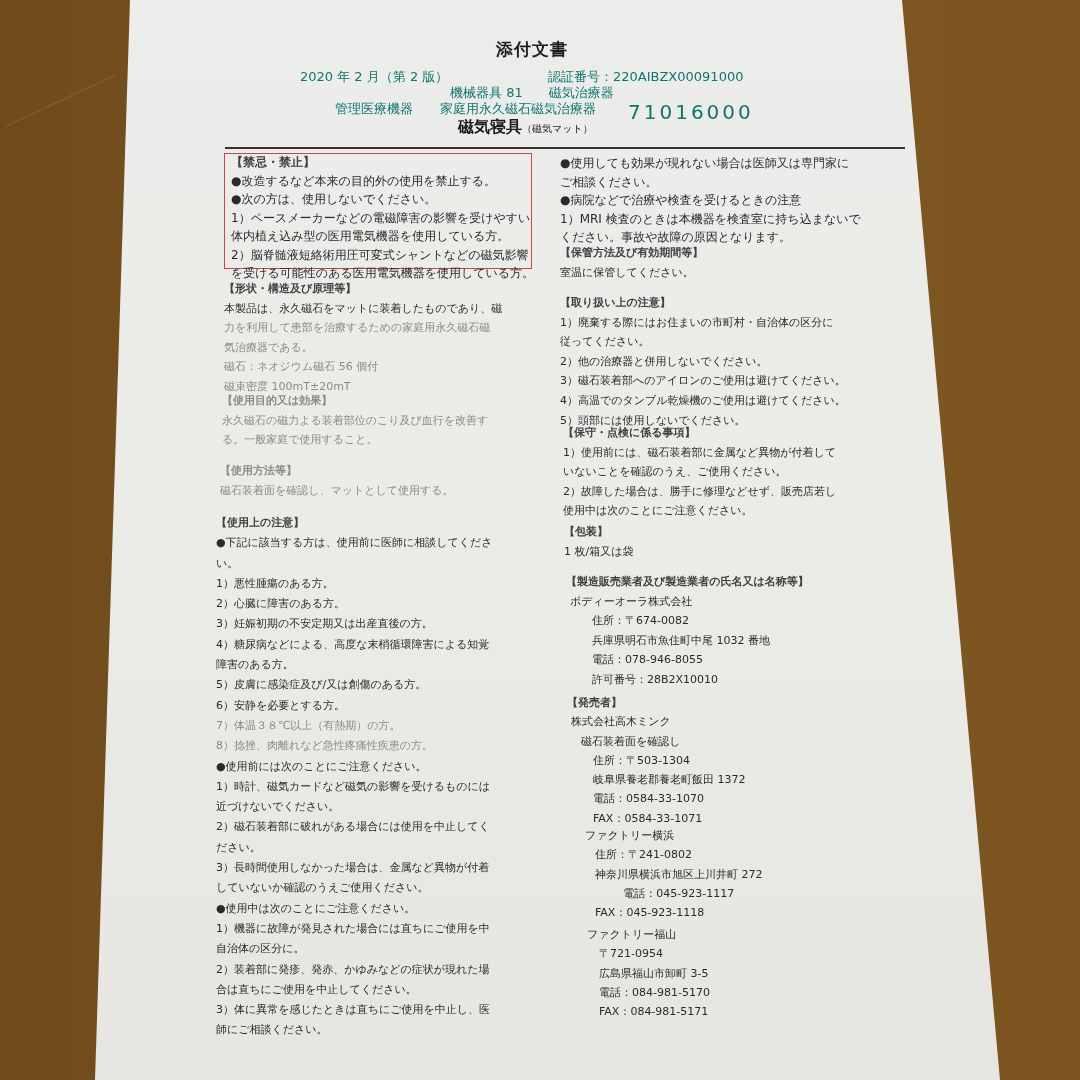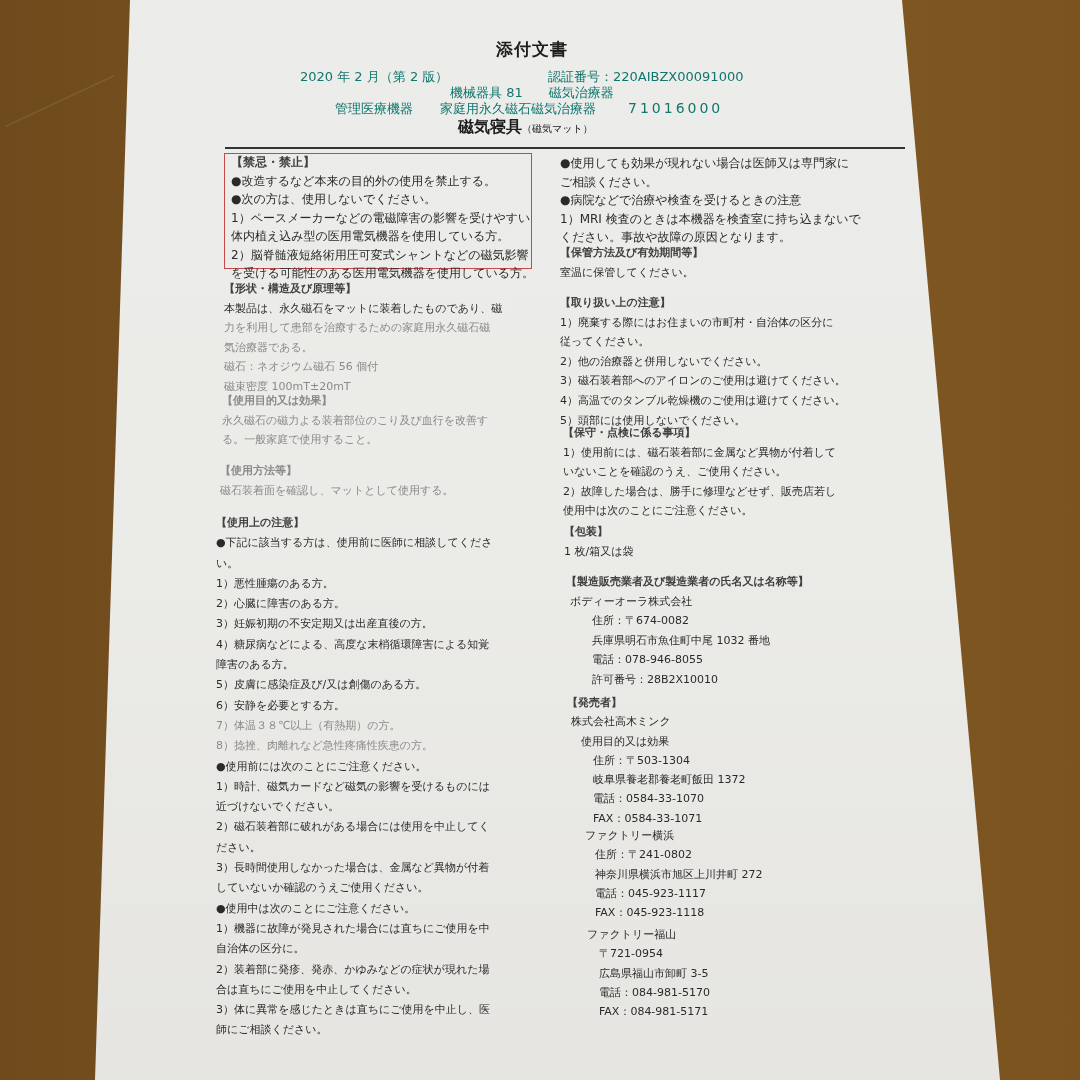--- a/index.html
+++ b/index.html
@@ -41,21 +41,21 @@
 <div class="paper"></div>
 
 <div class="doc">
 
   <div class="abs title" style="left:496px;top:38px;">添付文書</div>
   <div class="abs hdr" style="left:300px;top:68px;">2020 年 2 月（第 2 版）</div>
   <div class="abs hdr" style="left:548px;top:68px;">認証番号：220AIBZX00091000</div>
   <div class="abs hdr" style="left:450px;top:84px;">機械器具 81　　磁気治療器</div>
   <div class="abs hdr" style="left:335px;top:100px;">管理医療機器</div>
   <div class="abs hdr" style="left:440px;top:100px;">家庭用永久磁石磁気治療器</div>
-  <div class="abs hdr" style="left:628px;top:100px;letter-spacing:3px;font-size:14px;">71016000</div>
+  <div class="abs hdr" style="left:628px;top:100px;letter-spacing:3px;font-size:20px;">71016000</div>
   <div class="abs prod" style="left:458px;top:117px;">
     <span>磁気寝具</span><small>（磁気マット）</small>
   </div>
   <div class="rule"></div>
 
   <div class="warnbox"></div>
   <div class="col" style="left:231px;top:153px;font-size:12px;line-height:18.5px;">
     <span class="line h">【禁忌・禁止】</span>
     <span class="line">●改造するなど本来の目的外の使用を禁止する。</span>
     <span class="line">●次の方は、使用しないでください。</span>
@@ -155,32 +155,32 @@
     <span class="line" style="padding-left:4px;">ボディーオーラ株式会社</span>
     <span class="line ind2">住所：〒674-0082</span>
     <span class="line ind2">兵庫県明石市魚住町中尾 1032 番地</span>
     <span class="line ind2">電話：078-946-8055</span>
     <span class="line ind2">許可番号：28B2X10010</span>
   </div>
 
   <div class="col" style="left:567px;top:693px;line-height:19.3px;">
     <span class="line h">【発売者】</span>
     <span class="line" style="padding-left:4px;">株式会社高木ミンク</span>
-    <span class="line ind1">使用目的又は効果</span>
+    <span class="line ind1">磁石装着面を確認し</span>
     <span class="line ind2">住所：〒503-1304</span>
     <span class="line ind2">岐阜県養老郡養老町飯田 1372</span>
     <span class="line ind2">電話：0584-33-1070</span>
     <span class="line ind2">FAX：0584-33-1071</span>
   </div>
 
   <div class="col" style="left:585px;top:826px;line-height:19.3px;">
     <span class="line">ファクトリー横浜</span>
     <span class="line" style="padding-left:10px;">住所：〒241-0802</span>
     <span class="line" style="padding-left:10px;">神奈川県横浜市旭区上川井町 272</span>
-    <span class="line" style="padding-left:10px;">電話：045-923-1117</span>
+    <span class="line" style="padding-left:10px;text-align:center;">電話：045-923-1117</span>
     <span class="line" style="padding-left:10px;">FAX：045-923-1118</span>
   </div>
 
   <div class="col" style="left:587px;top:925px;line-height:19.3px;">
     <span class="line">ファクトリー福山</span>
     <span class="line" style="padding-left:12px;">〒721-0954</span>
     <span class="line" style="padding-left:12px;">広島県福山市卸町 3-5</span>
     <span class="line" style="padding-left:12px;">電話：084-981-5170</span>
     <span class="line" style="padding-left:12px;">FAX：084-981-5171</span>
   </div>

